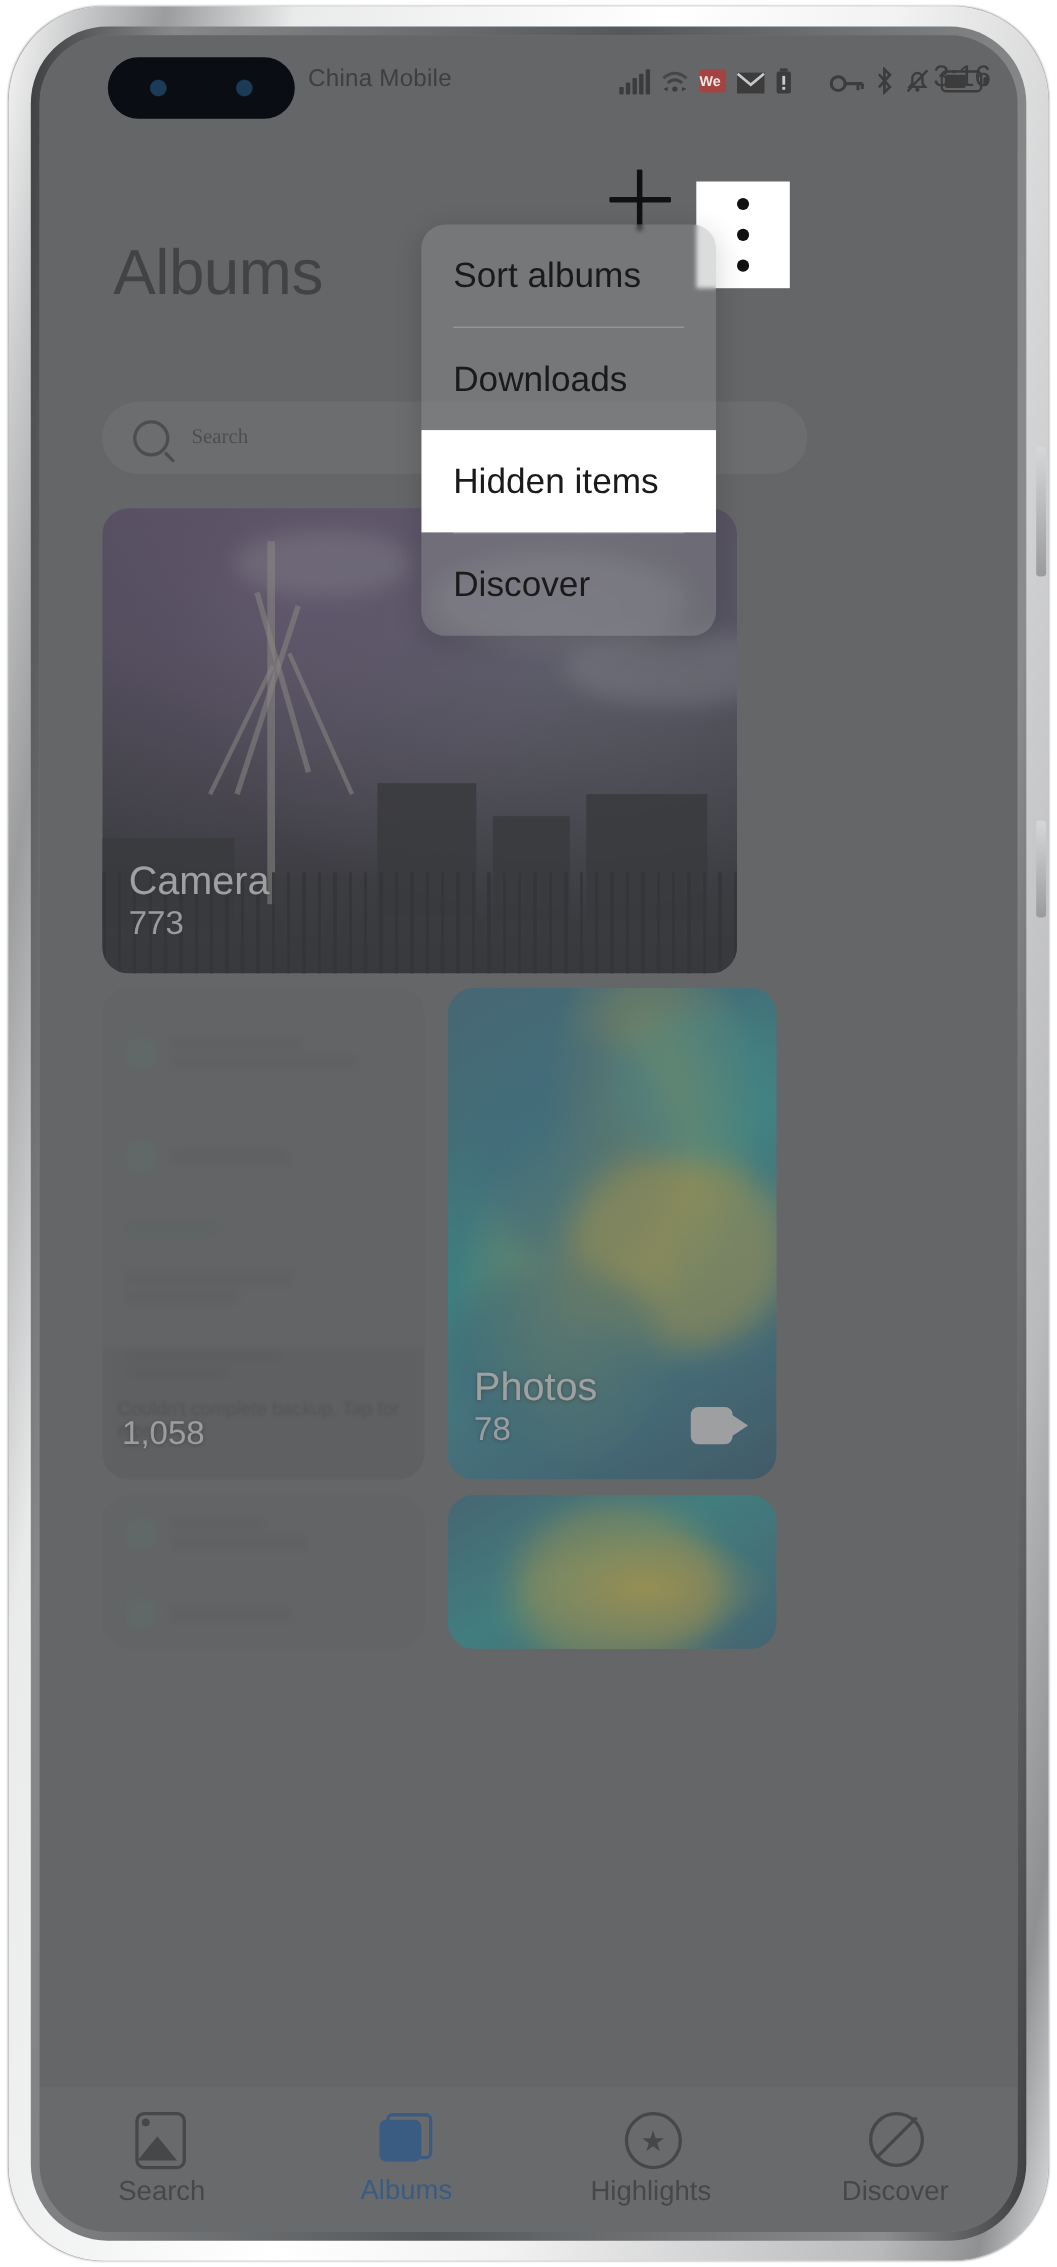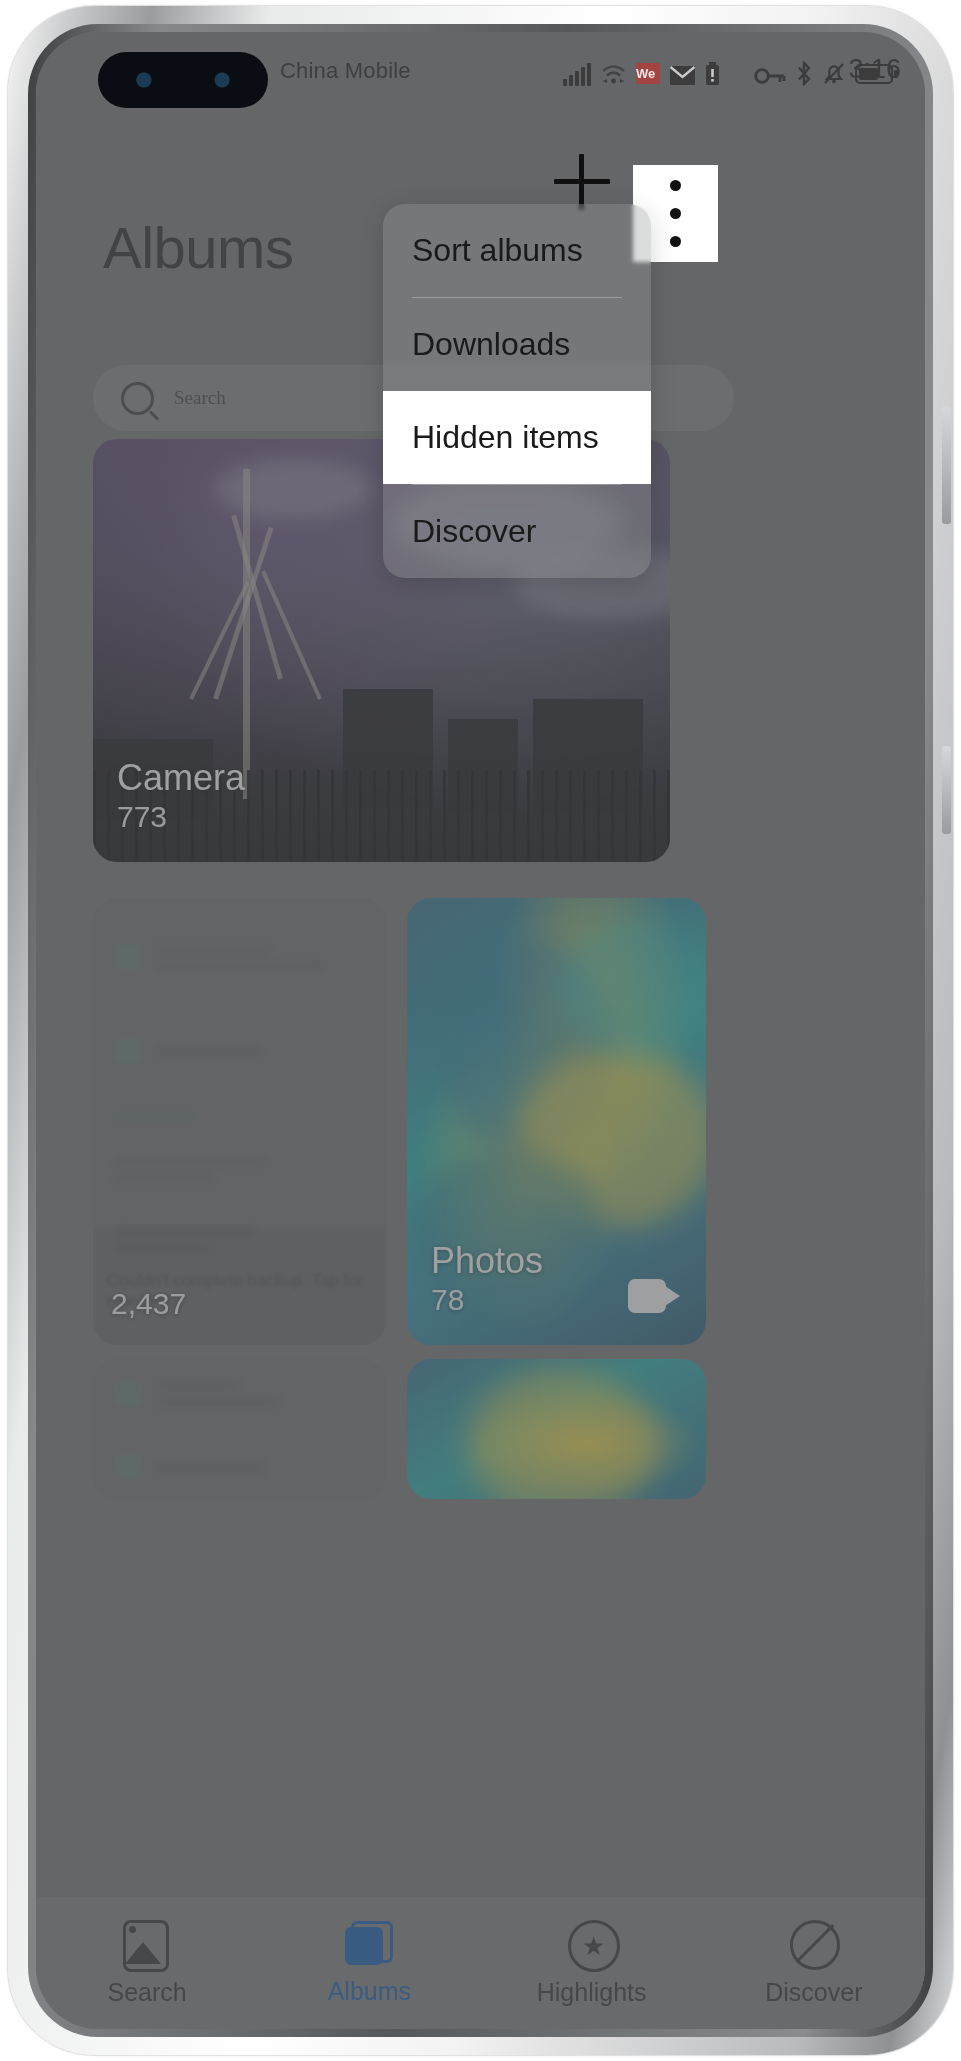--- a/index.html
+++ b/index.html
@@ -85,21 +85,21 @@
                      background:#3c3c3c;transform:rotate(45deg);border-radius:2px;}
   #search-text{font-size:19px;color:#3e3e3e;font-family:Liberation Serif, serif;}
 
   
   .card{position:absolute;border-radius:24px;overflow:hidden;}
   .card-label{position:absolute;left:24px;color:#e8e8e8;text-shadow:0 1px 4px rgba(0,0,0,.5);}
   .card-title{font-size:36px;line-height:40px;}
   .card-count{font-size:30px;line-height:34px;margin-top:2px;opacity:.95;}
 
   
-  #card-camera{left:57px;top:407px;width:577px;height:423px;
+  #card-camera{left:57px;top:430px;width:577px;height:423px;
     background:
       radial-gradient(ellipse at 30% 18%,rgba(120,90,140,.55),transparent 55%),
       radial-gradient(ellipse at 72% 30%,rgba(140,150,170,.45),transparent 60%),
       linear-gradient(180deg,#4b3a5c 0%,#3e3550 28%,#2a2634 55%,#1b1a22 78%,#121218 100%);
   }
   .tree{position:absolute;background:#b9b4a8;opacity:.55;transform-origin:bottom center;}
   .cloud{position:absolute;border-radius:50%;background:rgba(200,200,210,.30);filter:blur(9px);}
   .bldg{position:absolute;background:rgba(20,20,26,.85);}
   .fence{position:absolute;bottom:0;left:0;right:0;height:92px;
          background:repeating-linear-gradient(90deg,rgba(10,10,14,.9) 0 3px,transparent 3px 14px);}
@@ -239,21 +239,21 @@
         </div>
         <div class="blur-row" style="top:330px;">
           <div class="blur-lines">
               <i style="width:140px"></i>
               <i style="width:95px"></i>
             </div>
         </div>
         <div id="blur-banner"></div>
         <div id="blur-banner-text">Couldn't complete backup. Tap for more info.</div>
         <div class="card-label">
-          <div class="card-count">2,437</div>
+          <div class="card-count">1,058</div>
         </div>
       </div>
 
       <div class="card" id="card-videos">
         <div class="swirl" style="left:30px;top:40px;width:180px;height:220px;background:rgba(40,120,150,.6);"></div>
         <div class="swirl" style="left:110px;top:150px;width:200px;height:180px;background:rgba(235,200,60,.55);"></div>
         <div class="swirl" style="left:150px;top:20px;width:160px;height:140px;background:rgba(45,175,175,.5);"></div>
         <div class="swirl" style="left:0px;top:250px;width:200px;height:170px;background:rgba(35,120,140,.55);"></div>
         <div class="card-label">
           <div class="card-title">Photos</div>

